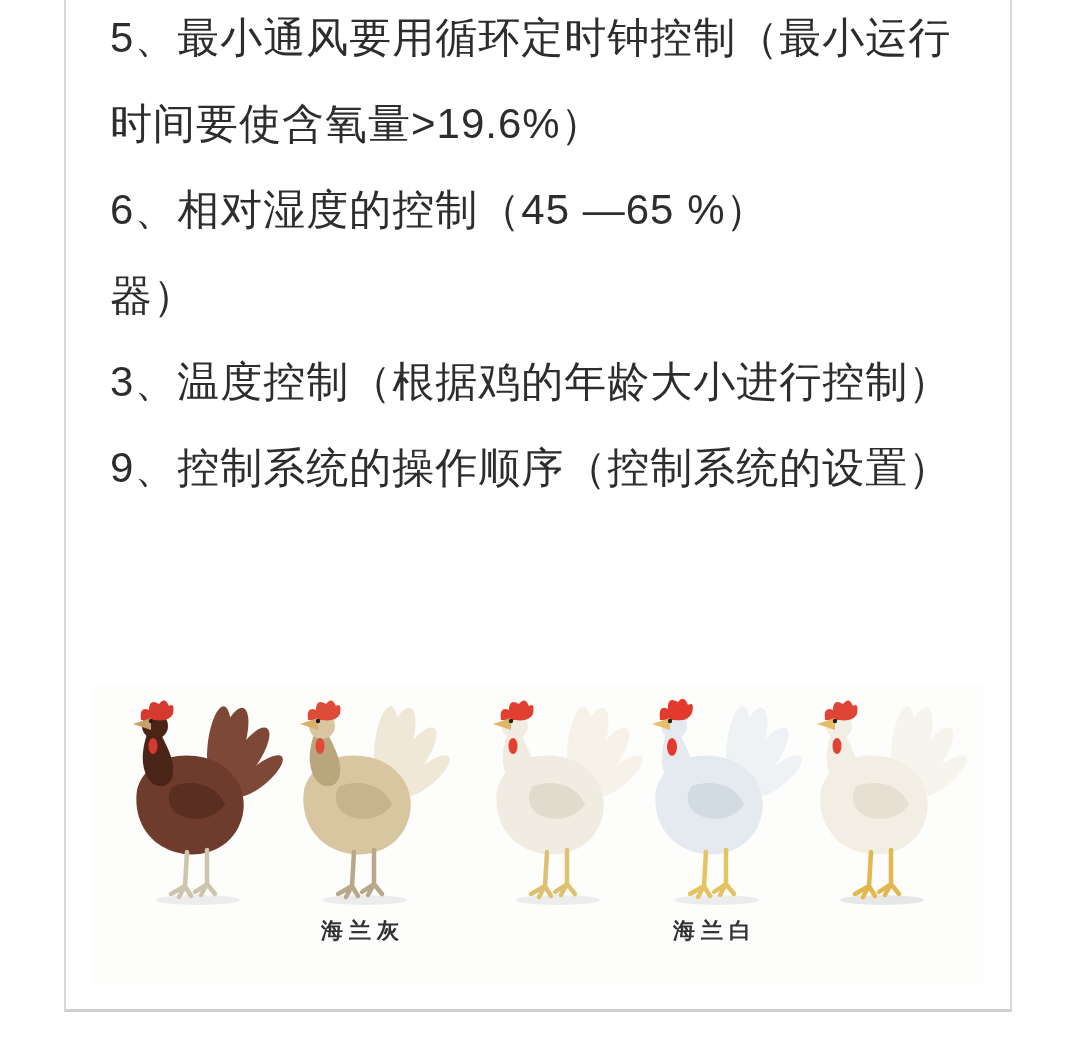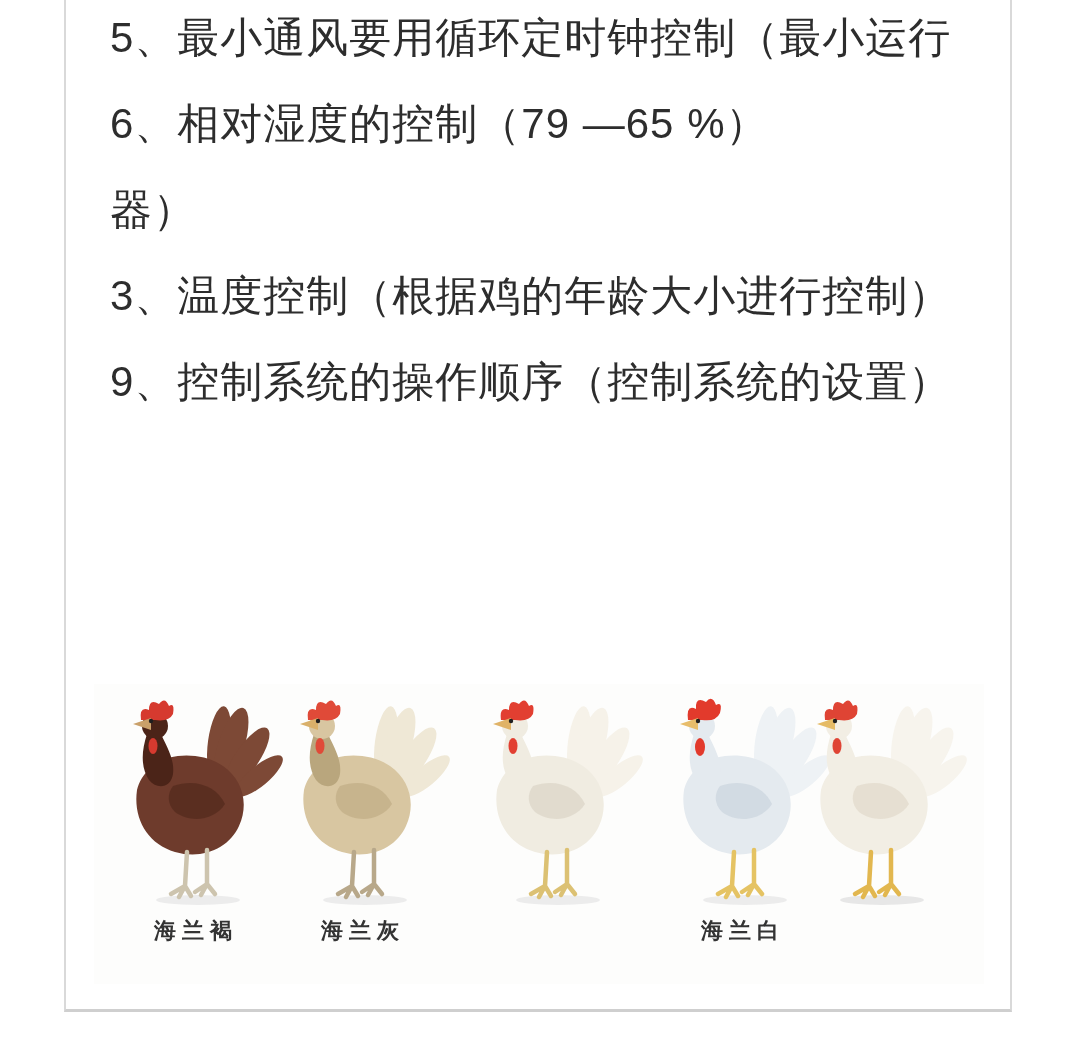--- a/index.html
+++ b/index.html
@@ -35,29 +35,30 @@
     position:absolute;top:694px;width:180px;height:262px;
     text-align:center;
   }
   .chicken svg{display:block;margin:0 auto;}
   .chicken .label{
     margin-top:2px;
     font-size:22px;font-weight:700;color:#333333;
     letter-spacing:6px;padding-left:6px;
     white-space:nowrap;
   }
-  .c1{left:103px;} .c2{left:270px;} .c3{left:463px;} .c4{left:650px;} .c5{left:787px;}
+  .c1{left:103px;} .c2{left:270px;} .c3{left:463px;} .c4{left:622px;} .c5{left:787px;}
 </style>
 </head>
 <body>
 
 <div class="card">
   <div class="doc">
     <div class="line">5、最小通风要用循环定时钟控制（最小运行</div>
-    <div class="line">6、相对湿度的控制（79 —65 %）</div>
+    <div class="line">时间要使含氧量&gt;19.6%）</div>
+    <div class="line">6、相对湿度的控制（45 —65 %）</div>
     <div class="line">器）</div>
     <div class="line">3、温度控制（根据鸡的年龄大小进行控制）</div>
     <div class="line">9、控制系统的操作顺序（控制系统的设置）</div>
   </div>
 
   <div class="strip"></div>
 </div>
 
 <div class="chicken c1">
   <svg width="180" height="220" viewBox="0 0 180 220">
@@ -73,21 +74,20 @@
     <path d="M70,92 C92,84 114,92 122,110 C112,126 88,130 72,118 C64,110 64,100 70,92 Z" opacity="0.55" fill="#4b2418"></path>
     <circle cx="52" cy="32" r="13" fill="#4b2418"></circle>
     <g fill="#d63a2f">
       <path d="M38,26 Q36,12 46,16 Q46,4 56,10 Q62,2 66,12 Q72,8 70,20 Q66,28 52,26 Z"></path>
       <ellipse cx="50" cy="52" rx="4.5" ry="8"></ellipse>
     </g>
     <polygon points="30,30 48,24 48,36" fill="#c9a06a"></polygon>
     <circle cx="48" cy="27" r="2.2" fill="#1f1f1f"></circle>
     <path d="M84,158 L82,192 M82,192 L68,200 M82,192 L88,202 M82,192 L76,203 M104,156 L104,190 M104,190 L92,198 M104,190 L112,200 M104,190 L98,201" fill="none" stroke-width="4.5" stroke-linecap="round" stroke="#cdc4ae"></path>
   </svg>
-  <div class="label">海兰褐</div>
 </div>
 
 <div class="chicken c2">
   <svg width="180" height="220" viewBox="0 0 180 220">
     <ellipse cx="95" cy="206" rx="42" ry="5" fill="#ececec"></ellipse>
     <g fill="#efe8d6">
       <ellipse cx="116" cy="48" rx="11" ry="36" transform="rotate(8 116 48)"></ellipse>
       <ellipse cx="128" cy="52" rx="13" ry="40" transform="rotate(18 128 52)"></ellipse>
       <ellipse cx="144" cy="64" rx="12" ry="36" transform="rotate(34 144 64)"></ellipse>
       <ellipse cx="156" cy="82" rx="10" ry="30" transform="rotate(50 156 82)"></ellipse>

